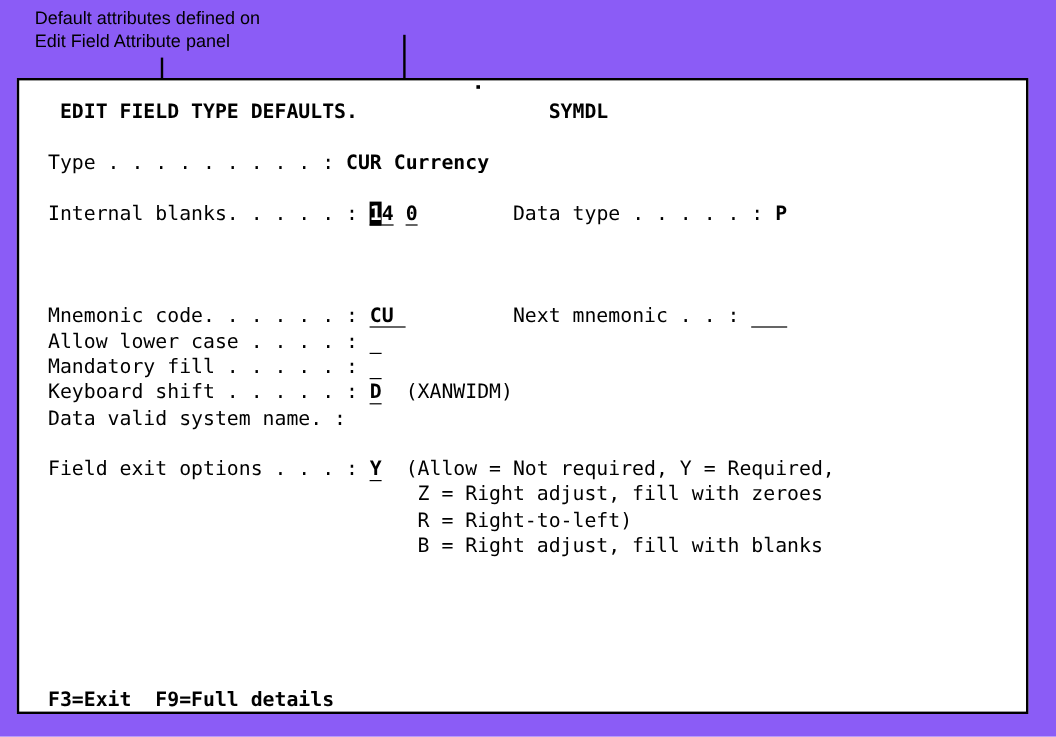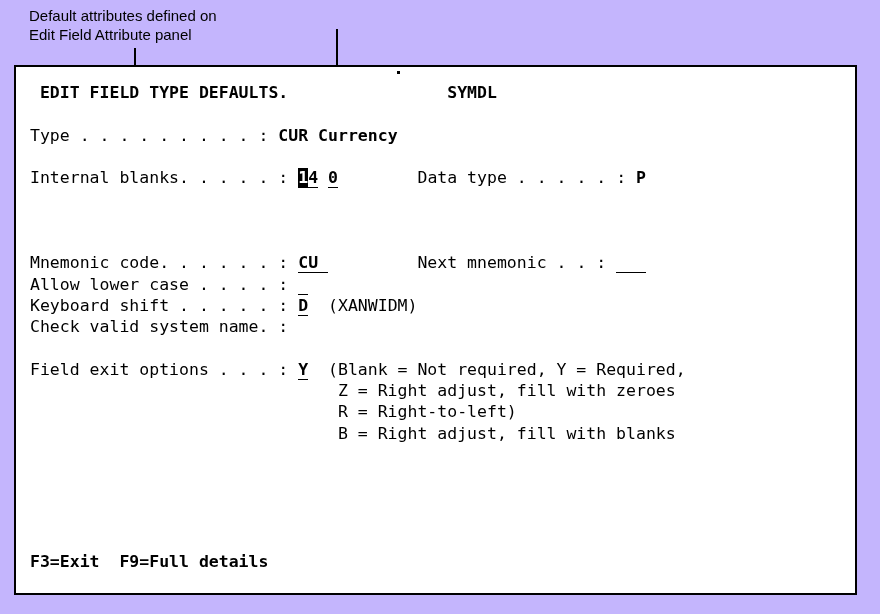--- a/index.html
+++ b/index.html
@@ -7,21 +7,21 @@
     padding: 0;
     background: #ffffff;
     width: 880px;
     height: 614px;
     overflow: hidden;
   }
   .stage {
     position: relative;
     width: 880px;
     height: 614px;
-    background: #c4b5fd;
+    background: #8b5cf6;
     color: #000000;
   }
   
   .note {
     position: absolute;
     font-family: "Liberation Sans", "DejaVu Sans", sans-serif;
     font-size: 15px;
     line-height: 19px;
     color: #000000;
     white-space: nowrap;
@@ -64,21 +64,21 @@
   }
   .screen {
     position: absolute;
     left: 0; top: 0; right: 0; bottom: 0;
     padding: 15px 0 0 14px;
     font-family: "DejaVu Sans Mono", "Liberation Mono", monospace;
     font-size: 16.5px;
     line-height: 21.3px;
     color: #000000;
   }
-  .line { white-space: pre; height: 21.3px; }
+  .line { white-space: pre; height: 21.3px; margin-left: 10px; }
   .b   { font-weight: bold; }
   .u   { border-bottom: 1.7px solid #000000; }
   .inv { background: #000000; color: #ffffff; }
   .stray {
     position: absolute;
     left: 397px;
     top: 71px;
     width: 3px;
     height: 3px;
     background: #000000;
@@ -110,24 +110,25 @@
         <div class="line"><span class="b"> EDIT FIELD TYPE DEFAULTS.</span><span class="">                </span><span class="b">SYMDL</span></div>
         <div class="line">&nbsp;</div>
         <div class="line"><span class="">Type . . . . . . . . . : </span><span class="b">CUR Currency</span></div>
         <div class="line">&nbsp;</div>
         <div class="line"><span class="">Internal blanks. . . . . : </span><span class="b u inv">1</span><span class="b u">4</span><span class=""> </span><span class="b u">0</span><span class="">        </span><span class="">Data type . . . . . : </span><span class="b">P</span></div>
         <div class="line">&nbsp;</div>
         <div class="line">&nbsp;</div>
         <div class="line">&nbsp;</div>
         <div class="line"><span class="">Mnemonic code. . . . . . : </span><span class="b u">CU </span><span class="">         </span><span class="">Next mnemonic . . : </span><span class="u">   </span></div>
         <div class="line"><span class="">Allow lower case . . . . : </span><span class="u"> </span></div>
+        <div class="line"><span class="">Mandatory fill . . . . . : </span><span class="u"> </span></div>
         <div class="line"><span class="">Keyboard shift . . . . . : </span><span class="b u">D</span><span class="">  (XANWIDM)</span></div>
-        <div class="line"><span class="">Check valid system name. :</span></div>
+        <div class="line"><span class="">Data valid system name. :</span></div>
         <div class="line">&nbsp;</div>
-        <div class="line"><span class="">Field exit options . . . : </span><span class="b u">Y</span><span class="">  (Blank = Not required, Y = Required,</span></div>
+        <div class="line"><span class="">Field exit options . . . : </span><span class="b u">Y</span><span class="">  (Allow = Not required, Y = Required,</span></div>
         <div class="line"><span class="">                               Z = Right adjust, fill with zeroes</span></div>
         <div class="line"><span class="">                               R = Right-to-left)</span></div>
         <div class="line"><span class="">                               B = Right adjust, fill with blanks</span></div>
         <div class="line">&nbsp;</div>
         <div class="line">&nbsp;</div>
         <div class="line">&nbsp;</div>
         <div class="line">&nbsp;</div>
         <div class="line">&nbsp;</div>
         <div class="line"><span class="b">F3=Exit  F9=Full details</span></div>
       </div>

